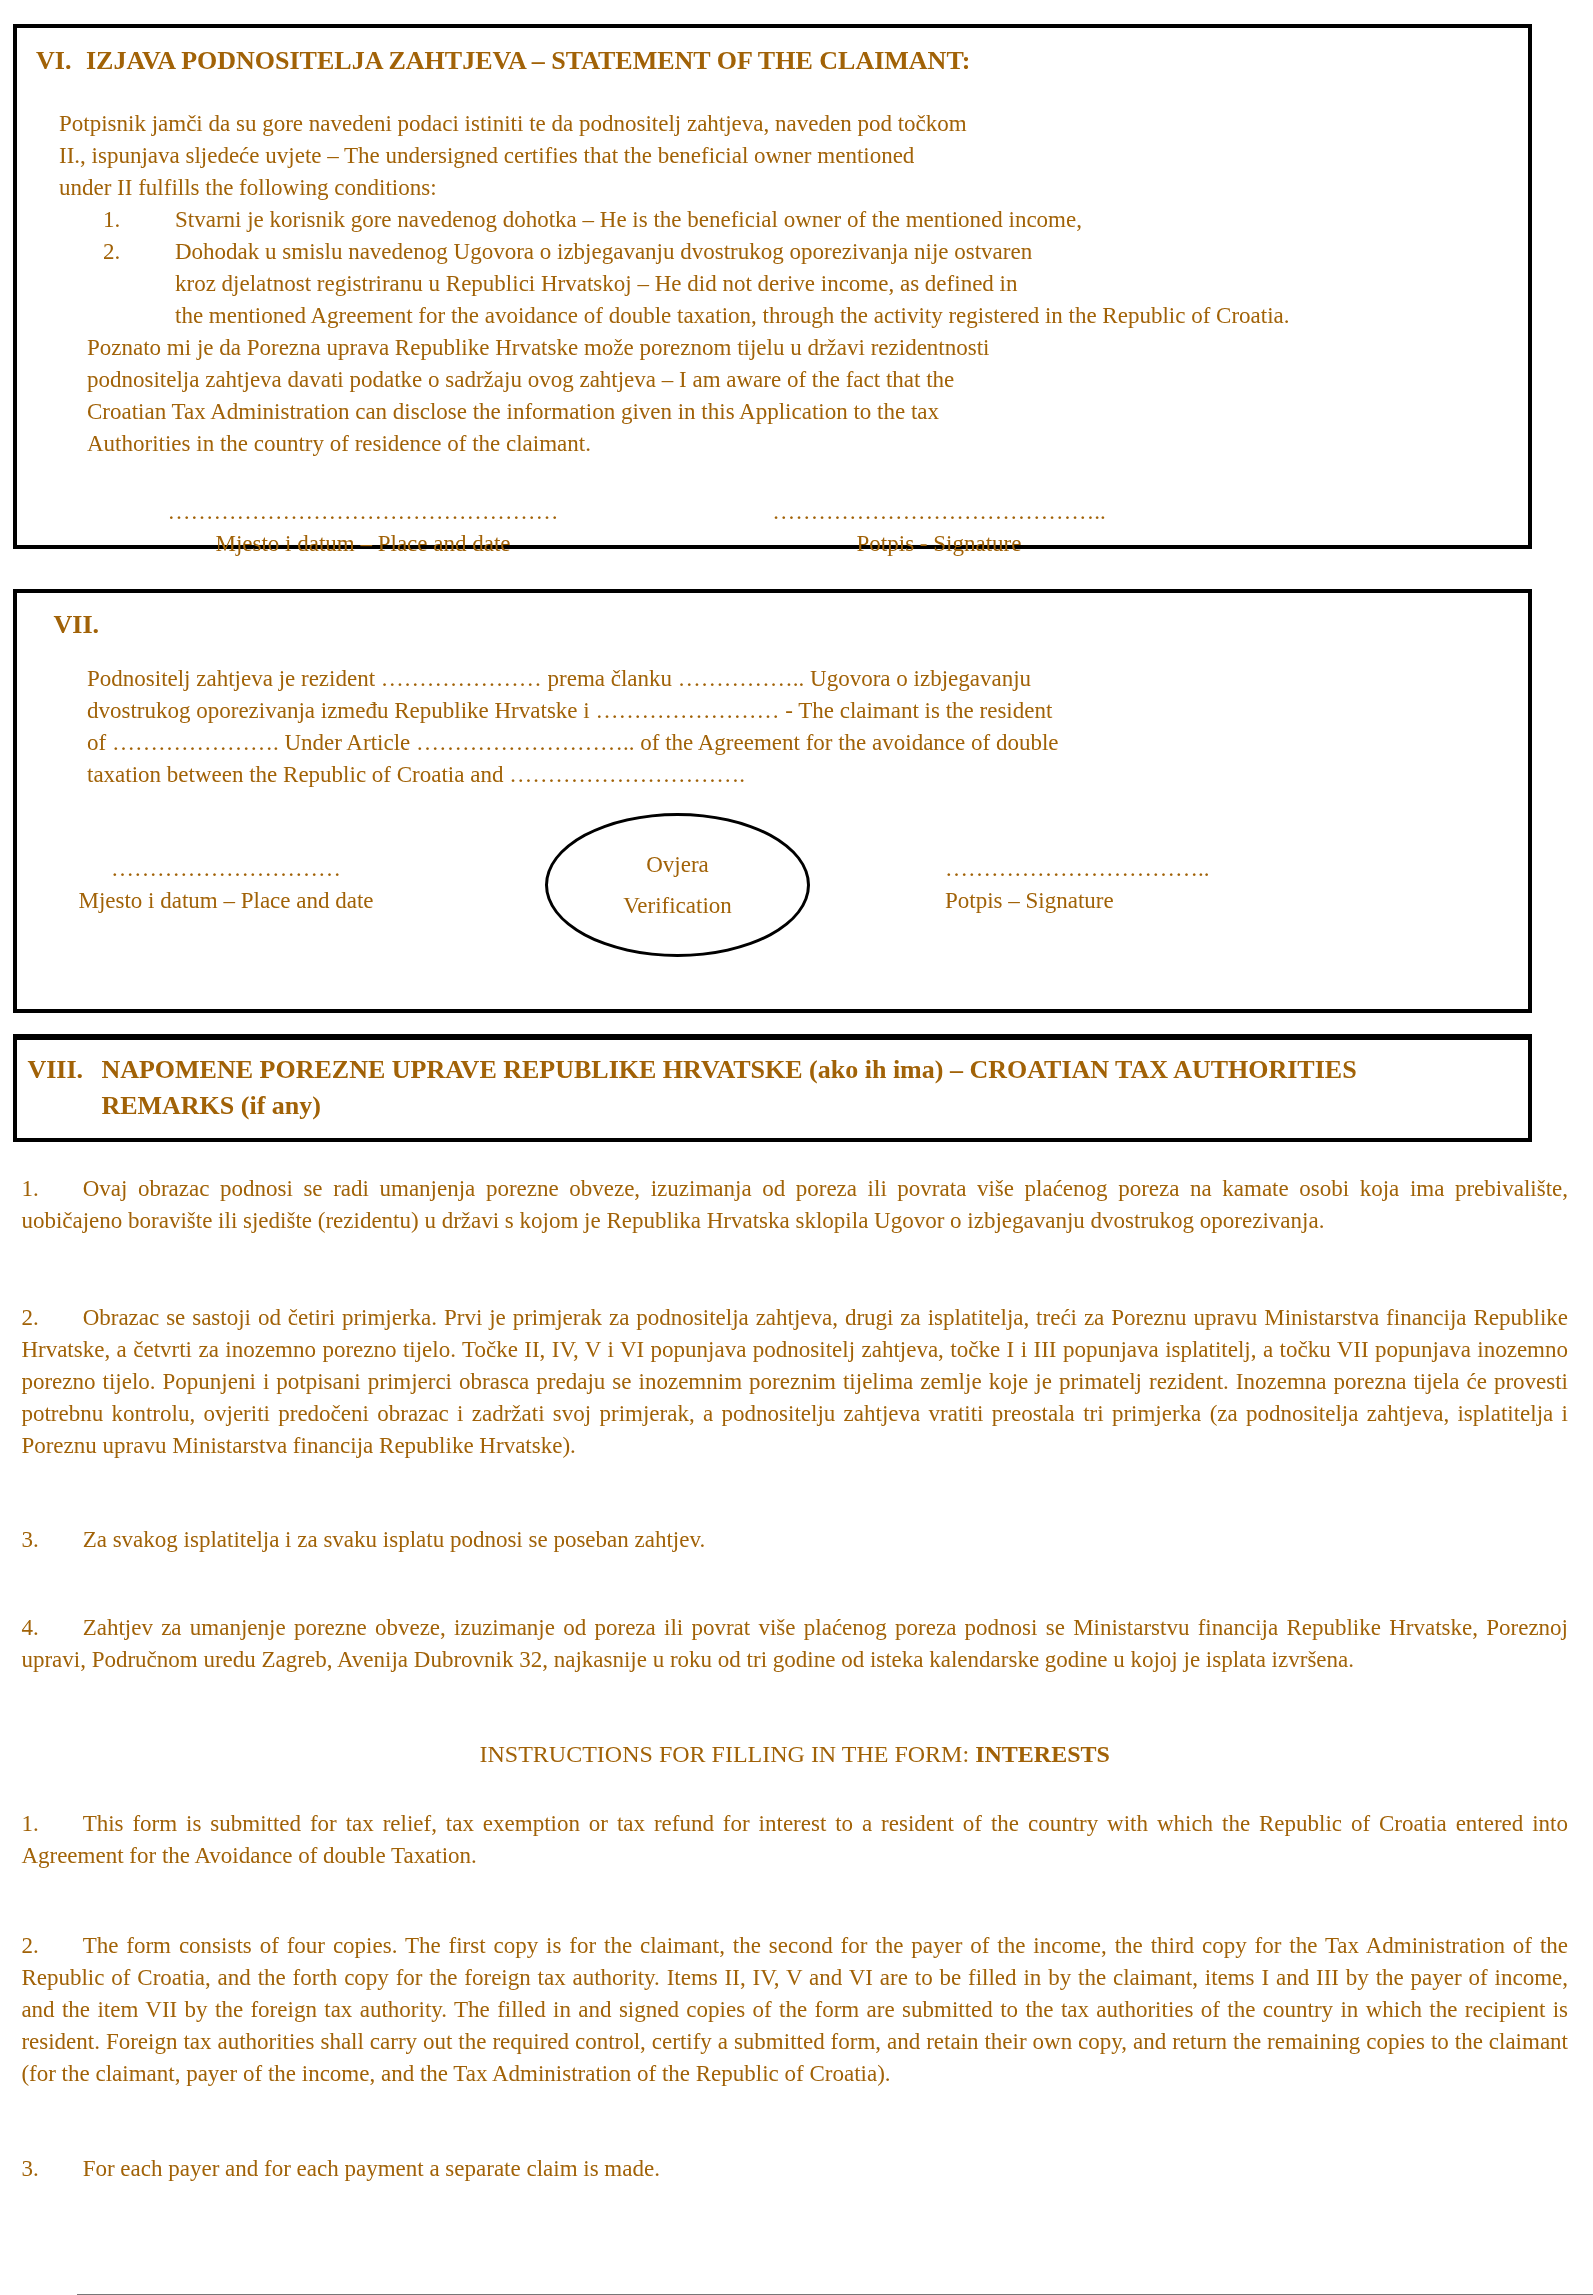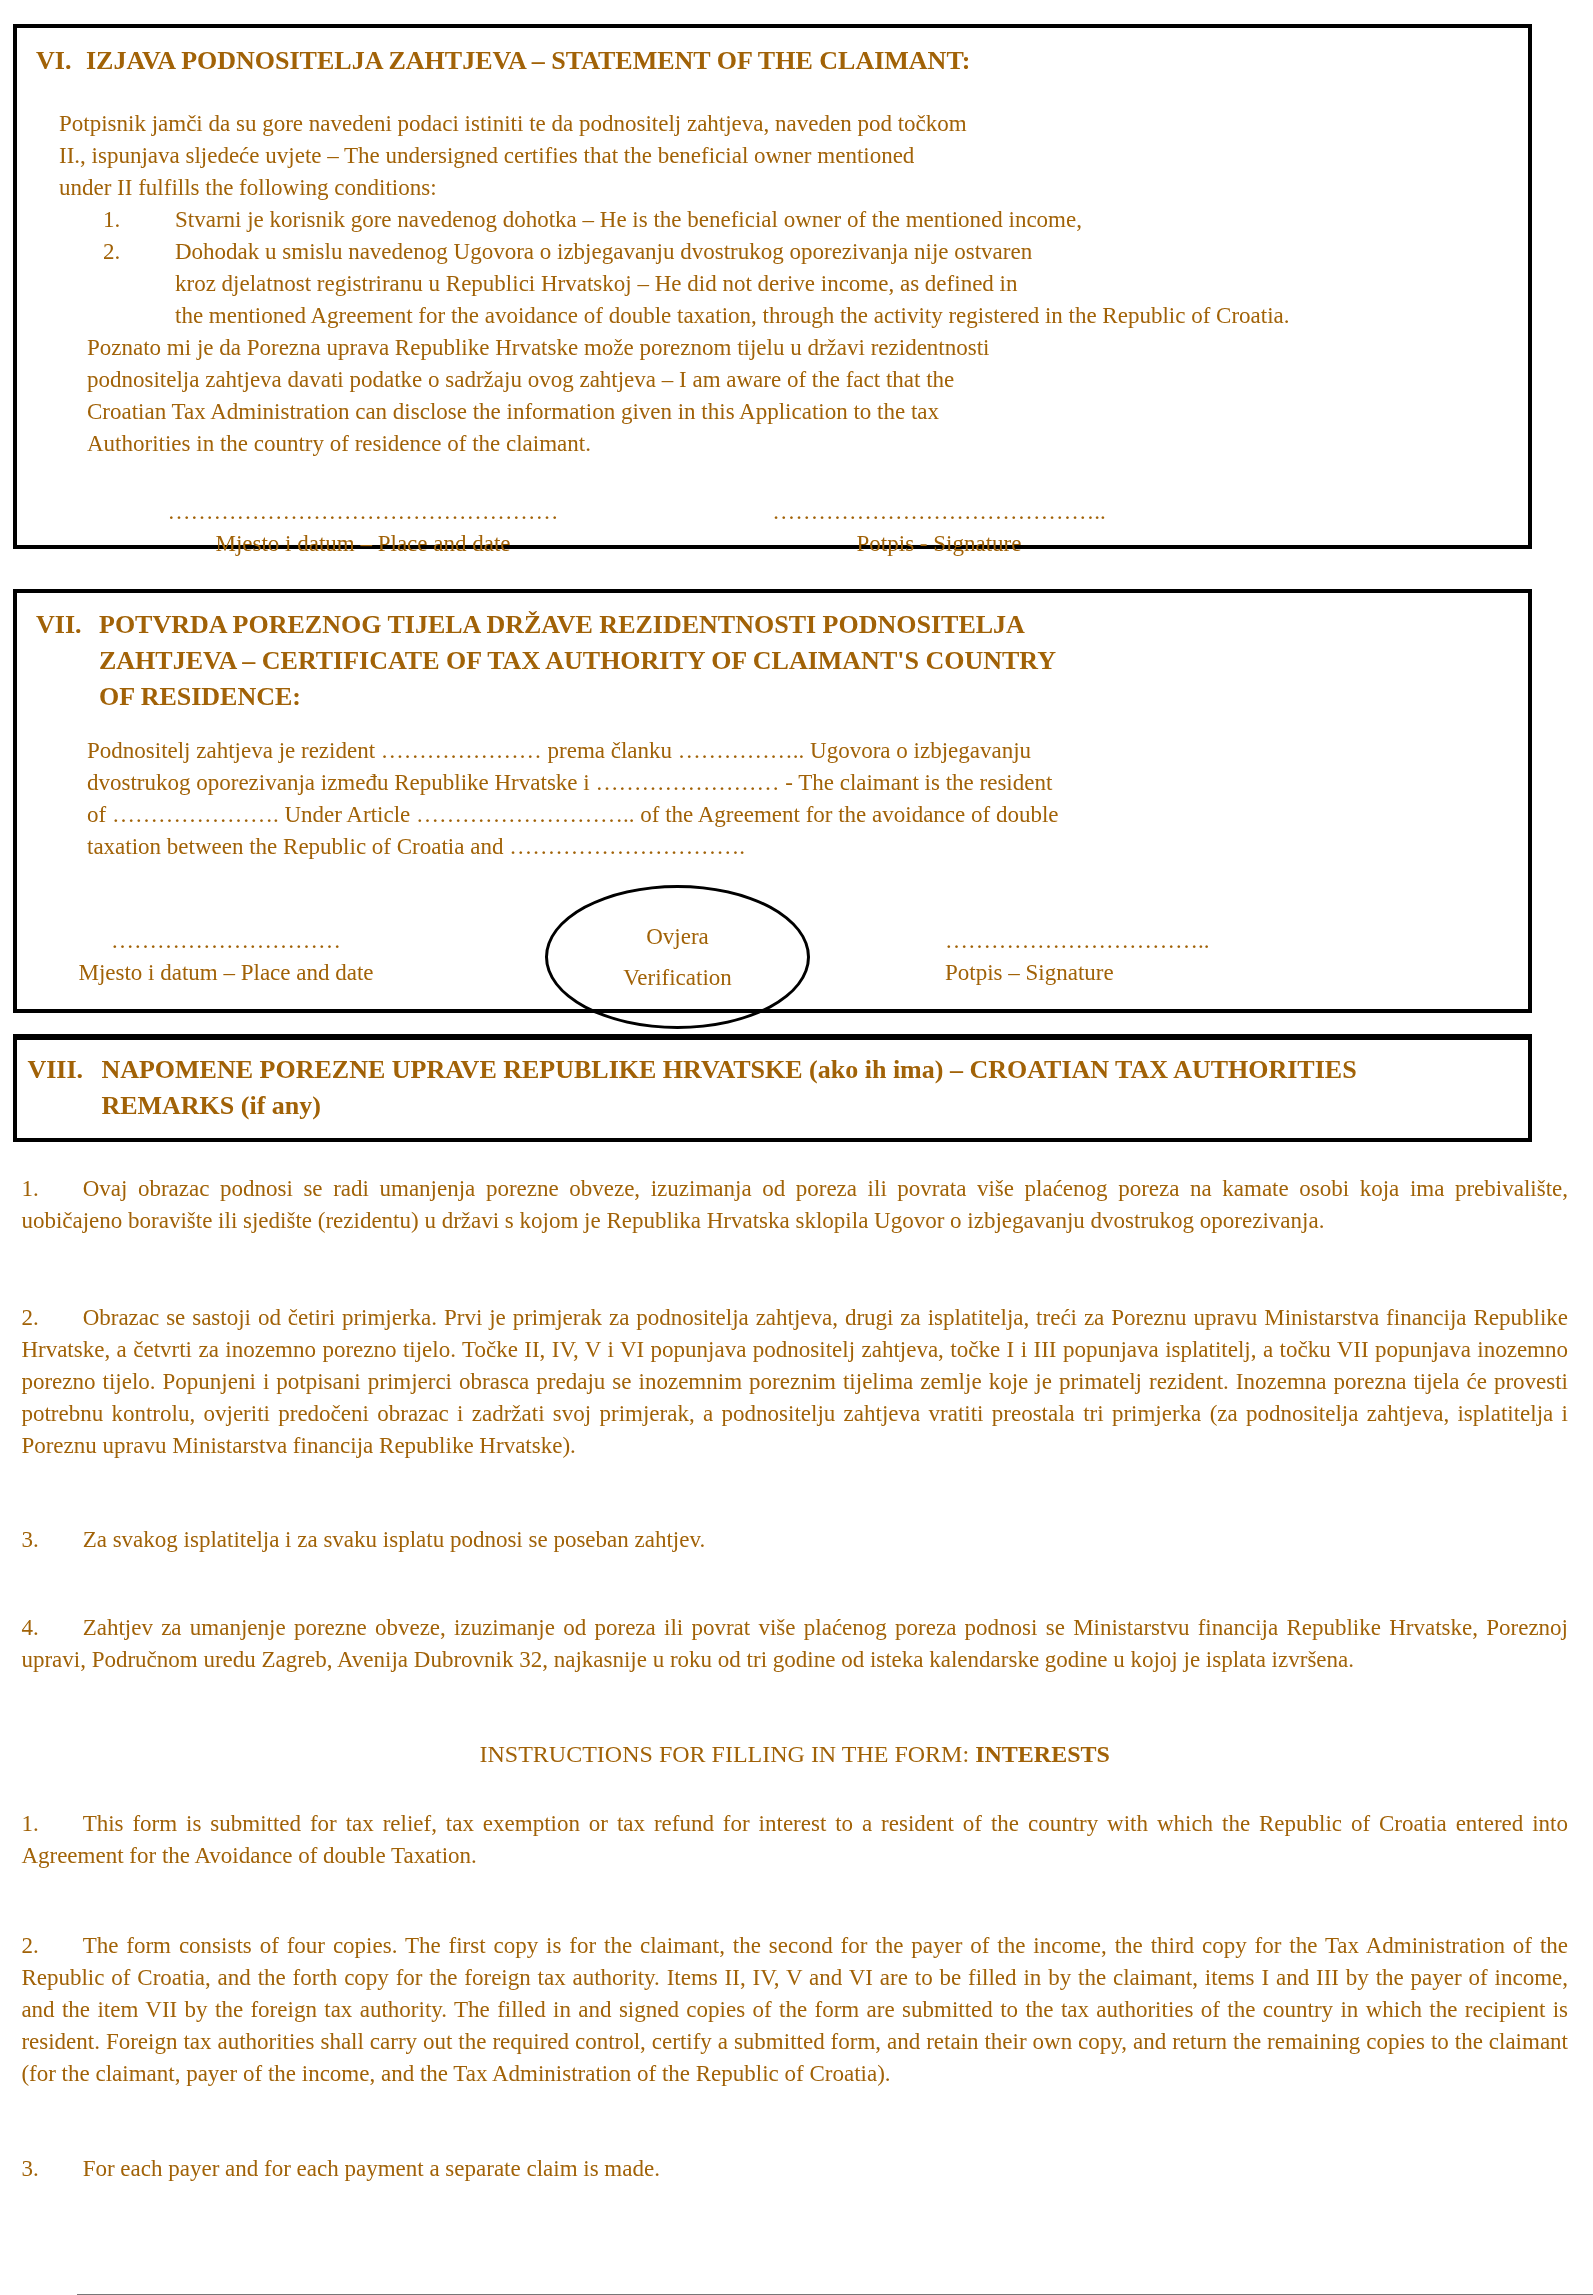--- a/index.html
+++ b/index.html
@@ -11,21 +11,21 @@
   .formbox {
     box-sizing:border-box; border:4.3px solid #000;
     margin-left:13px; width:1519px;
   }
   #box-vi   { margin-top:24px;  height:525px; padding-top:15.4px; }
   #box-vii  { margin-top:40px;  height:424px; padding-top:13.7px; }
   #box-viii { margin-top:21.4px;  height:108px; padding-top:12px; border-top-width:6px; }
 
   .sec-head { display:flex; font-weight:bold; font-size:26px; line-height:36px; margin-left:19px; }
   .sec-num  { flex:0 0 50px; }
-  #box-vii  .sec-num { flex:0 0 63px; }
+  #box-vii  .sec-num { flex:0 0 63px;text-align:right; }
   #box-viii .sec-num { flex:0 0 74px; margin-left:-8.6px; }
   .sec-title{ white-space:pre-line; }
 
   .vi-intro { white-space:pre-line; margin:29px 51px 0 42px; }
   .li-row   { display:flex; margin-left:86px; }
   .li-num   { flex:0 0 72px; }
   .li-text  { white-space:pre-line; }
   .vi-outro { white-space:pre-line; margin:0 103px 0 70px; }
 
   .sig-row-vi { display:flex; margin-top:36px; margin-left:70px; }
@@ -98,23 +98,20 @@
       <div class="sig-block sig-vi-right">
         <span class="dots">……………………………………..</span>
         <span class="sig-label">Potpis - Signature</span>
       </div>
     </div>
   </div>
 
   <div class="formbox" id="box-vii">
     <div class="sec-head">
       <span class="sec-num">VII.</span>
-      <span class="sec-title">POTVRDA POREZNOG TIJELA DRŽAVE REZIDENTNOSTI PODNOSITELJA
-ZAHTJEVA – CERTIFICATE OF TAX AUTHORITY OF CLAIMANT'S COUNTRY
-OF RESIDENCE:</span>
     </div>
     <div class="vii-body">Podnositelj zahtjeva je rezident ………………… prema članku …………….. Ugovora o izbjegavanju
 dvostrukog oporezivanja između Republike Hrvatske i …………………… - The claimant is the resident
 of …………………. Under Article ……………………….. of the Agreement for the avoidance of double
 taxation between the Republic of Croatia and ………………………….</div>
     <div class="sig-row-vii">
       <div class="sig-vii-left">
         <span class="dots">…………………………</span>
         <span class="sig-label">Mjesto i datum – Place and date</span>
       </div>

